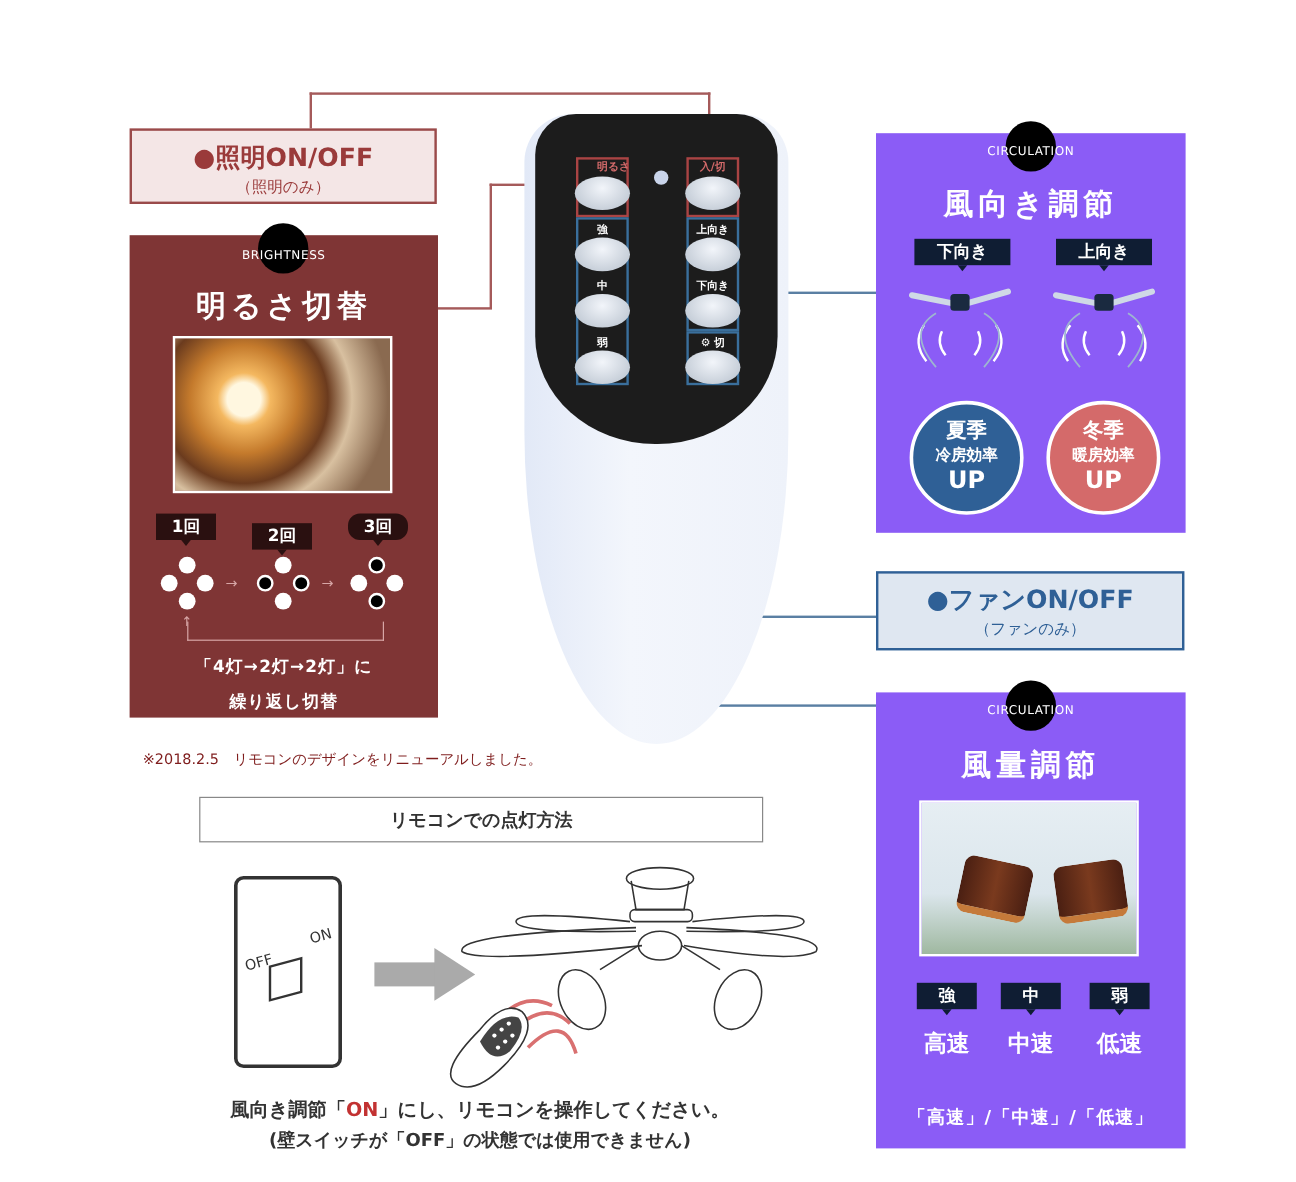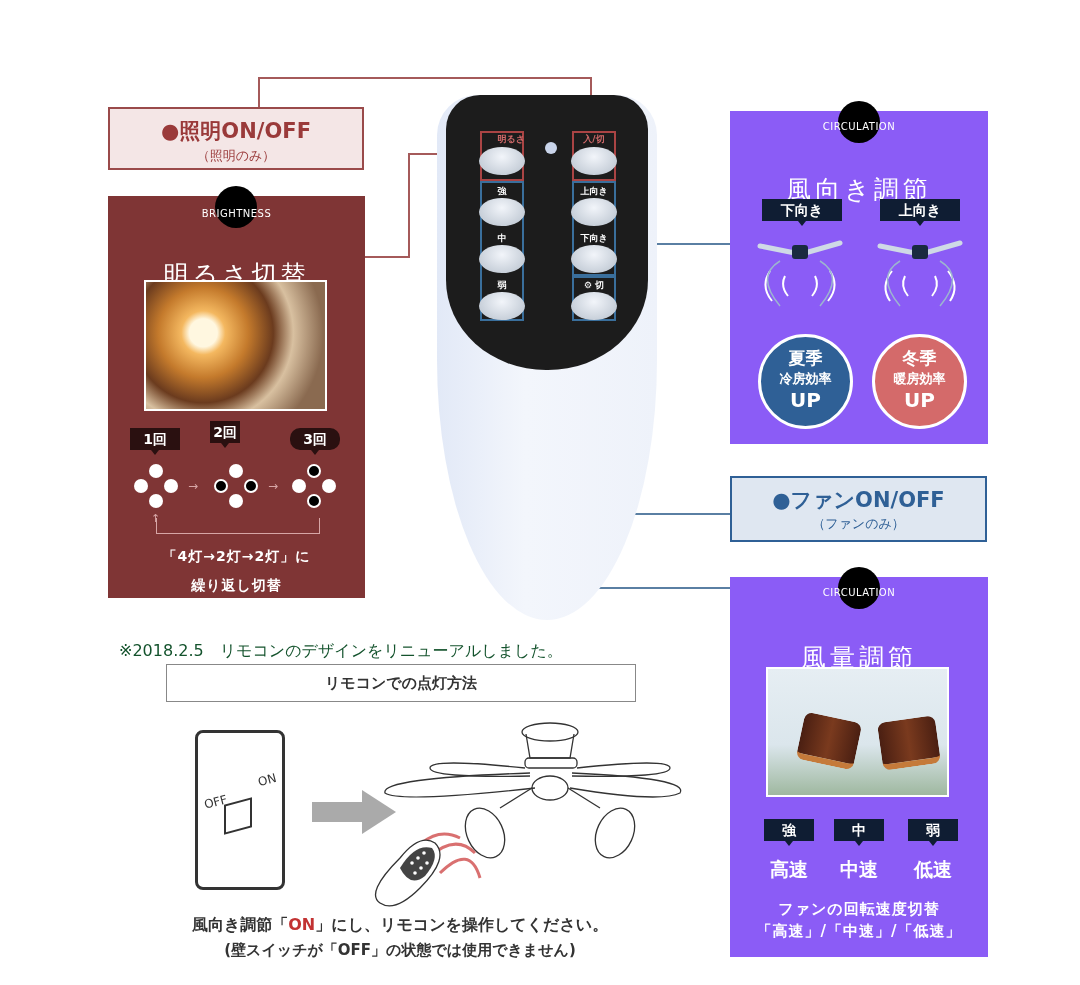--- a/index.html
+++ b/index.html
@@ -15,21 +15,21 @@
   
   .light-label { left: 108px; top: 107px; width: 256px; height: 63px; background: #f4e6e6;
                  border: 2px solid #9a4a4a; text-align: center; }
   .light-label .main { color: #9a3a3a; font-size: 21px; font-weight: bold; margin-top: 8px; }
   .light-label .sub { color: #9a3a3a; font-size: 13px; margin-top: 2px; }
 
   
   .bright-panel { left: 108px; top: 196px; width: 257px; height: 402px; background: #7f3535; }
   .badge-circle { position: absolute; width: 42px; height: 42px; border-radius: 50%; background: #000; }
   .panel-eyebrow { position: absolute; width: 100%; text-align: center; color: #fff; font-size: 10px; letter-spacing: 0.5px; }
-  .panel-title { position: absolute; width: 100%; text-align: center; color: #fff; font-size: 25px; font-weight: normal; letter-spacing: 4px; margin-top: 20px; }
+  .panel-title { position: absolute; width: 100%; text-align: center; color: #fff; font-size: 25px; font-weight: bold; letter-spacing: 4px; }
   .bright-photo { position: absolute; left: 36px; top: 84px; width: 183px; height: 131px; border: 2px solid #fff;
                   background: radial-gradient(circle at 32% 40%, #fff7e0 0 14px, #f4b860 22px, #c47a2c 45px, #6b3b1e 70px, #d8c0a0 90px, #8a6a50 120px); }
   .tag { position: absolute; background: #2a1010; color: #fff; font-size: 14px; font-weight: bold; text-align: center;
          height: 22px; line-height: 22px; }
   .tag::after { content: ""; position: absolute; left: 50%; bottom: -5px; margin-left: -4px;
                 border-left: 4px solid transparent; border-right: 4px solid transparent; border-top: 5px solid #2a1010; }
   .dots { position: absolute; width: 44px; height: 44px; }
   .dot { position: absolute; width: 14px; height: 14px; border-radius: 50%; background: #fff; }
   .dot.off { background: #000; border: 2px solid #fff; }
   .arrow-sm { position: absolute; color: #d7a6a6; font-size: 12px; }
@@ -66,21 +66,21 @@
 
   .vol-panel { left: 730px; top: 577px; width: 258px; height: 380px; }
   .vol-photo { position: absolute; left: 36px; top: 90px; width: 183px; height: 130px; border: 2px solid #fff;
                background: linear-gradient(180deg, #e6eef3 0%, #dbe6ec 60%, #9fb8a0 100%); overflow: hidden; }
   .shade { position: absolute; width: 58px; height: 48px; border-radius: 8px;
            background: linear-gradient(90deg, #4a1f12, #7a3a1e 50%, #4a1f12); border-bottom: 6px solid #c57a3a; }
   .speed { position: absolute; color: #fff; font-size: 19px; font-weight: bold; width: 80px; text-align: center; }
   .vol-caption { position: absolute; width: 100%; text-align: center; color: #fff; font-size: 15px; font-weight: bold; line-height: 20px; letter-spacing: 1px; }
 
   
-  .note { left: 119px; top: 625px; font-size: 16px; color: #14532d; margin-top: 16px; }
+  .note { left: 119px; top: 625px; font-size: 12px; color: #7f1d1d; }
   .howto-box { left: 166px; top: 664px; width: 470px; height: 38px; border: 1.5px solid #888; text-align: center;
                line-height: 36px; font-size: 15px; font-weight: bold; color: #333; }
   .switch { left: 195px; top: 730px; width: 90px; height: 160px; border: 3px solid #333; border-radius: 8px; background: #fff; }
   .switch-lever { position: absolute; left: 26px; top: 68px; width: 28px; height: 30px; border: 2px solid #333; transform: skewY(-15deg); background: #fff; }
   .sw-off { position: absolute; left: 6px; top: 62px; font-size: 12px; transform: rotate(-15deg); color: #333; }
   .sw-on { position: absolute; left: 60px; top: 40px; font-size: 12px; transform: rotate(-15deg); color: #333; }
   .arrow-shaft { position: absolute; left: 312px; top: 802px; width: 52px; height: 20px; background: #aaa; }
   .arrow-head { position: absolute; left: 362px; top: 790px; width: 0; height: 0;
                 border-top: 22px solid transparent; border-bottom: 22px solid transparent; border-left: 34px solid #aaa; }
   .instr1 { left: 0; top: 915px; width: 800px; text-align: center; font-size: 16px; font-weight: bold; color: #333; }
@@ -108,21 +108,21 @@
   <div class="sub">（照明のみ）</div>
 </div>
 
 <div class="abs bright-panel">
   <div class="badge-circle" style="left:107px;top:-10px;"></div>
   <div class="panel-eyebrow" style="top:12px;">BRIGHTNESS</div>
   <div class="panel-title" style="top:42px;">明るさ切替</div>
   <div class="bright-photo"></div>
 
   <div class="tag" style="left:22px;top:232px;width:50px;">1回</div>
-  <div class="tag" style="left:102px;top:225px;width:30px;">2回</div>
+  <div class="tag" style="left:102px;top:240px;width:50px;">2回</div>
   <div class="tag" style="left:182px;top:232px;width:50px;border-radius:10px;">3回</div>
 
   <div class="dots" style="left:26px;top:268px;">
     <div class="dot" style="left:15px;top:0;"></div>
       <div class="dot" style="left:0;top:15px;"></div>
     <div class="dot" style="left:30px;top:15px;"></div>
       <div class="dot" style="left:15px;top:30px;"></div>
   </div>
   <div class="arrow-sm" style="left:80px;top:283px;">→</div>
   <div class="dots" style="left:106px;top:268px;">
@@ -223,21 +223,20 @@
   </div>
 
   <div class="tag blue" style="left:34px;top:242px;width:50px;">強</div>
   <div class="tag blue" style="left:104px;top:242px;width:50px;">中</div>
   <div class="tag blue" style="left:178px;top:242px;width:50px;">弱</div>
 
   <div class="speed" style="left:19px;top:280px;">高速</div>
   <div class="speed" style="left:89px;top:280px;">中速</div>
   <div class="speed" style="left:163px;top:280px;">低速</div>
 
-  <div class="vol-caption" style="top:322px;">ファンの回転速度切替</div>
   <div class="vol-caption" style="top:344px;">「高速」/「中速」/「低速」</div>
 </div>
 
 <div class="abs note">※2018.2.5　リモコンのデザインをリニューアルしました。</div>
 <div class="abs howto-box">リモコンでの点灯方法</div>
 
 <div class="abs switch">
   <span class="sw-off">OFF</span>
   <span class="sw-on">ON</span>
   <div class="switch-lever"></div>

